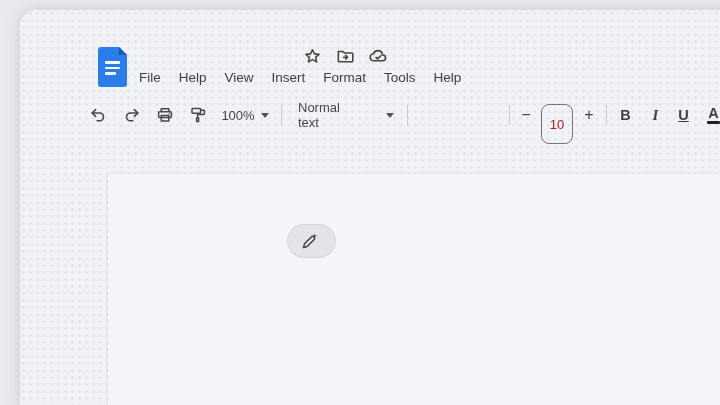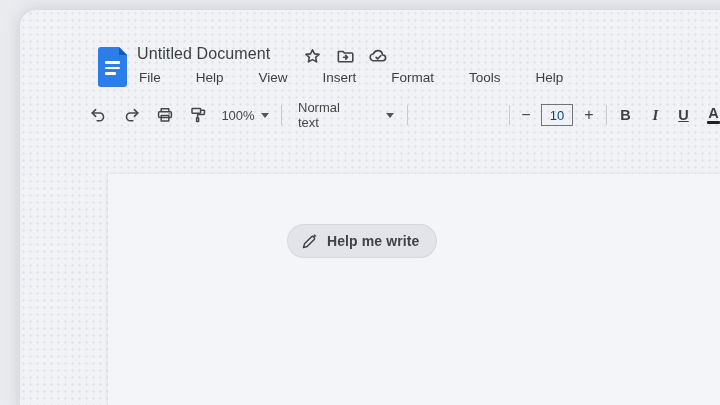--- a/index.html
+++ b/index.html
@@ -31,35 +31,35 @@
   .logo-lines i { display:block; height:2.5px; background:#ffffff; margin-bottom:3px; border-radius:1px; }
   .logo-lines i:last-child { width:70%; }
 
   .doc-title {
     position:absolute; left:117px; top:35px; font-size:16px; color:#3c4043; cursor:text;
     letter-spacing:.1px;
   }
   .title-icons { position:absolute; left:282px; top:36px; display:flex; gap:13px; align-items:center; }
   .icon-btn { width:20px; height:20px; display:flex; align-items:center; justify-content:center; cursor:pointer; }
 
-  .menubar { position:absolute; left:117px; top:59px; display:flex; gap:31px; }
+  .menubar { position:absolute; left:117px; top:59px; display:flex; gap:14px; }
   .menu-item { font-size:13.5px; color:#3c4043; padding:1px 2px; border-radius:4px; cursor:pointer; }
 
   
   .toolbar { position:absolute; left:0; top:99px; width:720px; height:32px; }
   .tb { position:absolute; top:0; height:32px; display:flex; align-items:center; justify-content:center;
         color:#444746; cursor:pointer; border-radius:4px; }
   .tb-text { font-size:13px; color:#444746; }
   .sep { position:absolute; top:6px; width:1px; height:20px; background:#c7cad1; }
   .dd-arrow { width:0; height:0; border-left:4px solid transparent; border-right:4px solid transparent;
               border-top:5px solid #51555a; margin-left:6px; }
-  .size-box { position:absolute; left:541px; top:5px; width:32px; height:22px;
-              border:1.4px solid #70757c; border-radius:0; background:transparent;
+  .size-box { position:absolute; left:541px; top:5px; width:32px; height:40px;
+              border:1.4px solid #70757c; border-radius:8px; background:transparent;
               display:flex; align-items:center; justify-content:center;
-              font-size:13px; color:#0c4a6e; cursor:text; }
+              font-size:13px; color:#b91c1c; cursor:text; }
   .fmt { font-size:14.5px; font-weight:700; color:#3c4043; }
   .fmt-i { font-style:italic; font-weight:600; font-family:"Liberation Serif","DejaVu Serif",serif; font-size:15px; }
   .fmt-u { text-decoration:underline; font-weight:600; }
   .fmt-a { display:flex; flex-direction:column; align-items:center; line-height:1; }
   .fmt-a .bar { width:13px; height:3px; background:#202124; margin-top:1px; border-radius:1px; }
 
   
   .page {
     position:absolute; left:108px; top:174px; width:612px; height:231px;
     background:#f4f5f8; box-shadow:0 0 4px rgba(120,130,150,0.18);
@@ -83,21 +83,20 @@
     <div class="docs-logo">
       <div class="logo-body"></div>
       <div class="logo-fold"></div>
       <div class="logo-lines">
           <i></i>
           <i></i>
           <i></i>
         </div>
     </div>
 
-    <div class="doc-title">Untitled Document</div>
 
     <div class="title-icons">
       <div class="icon-btn">
         <svg class="glyph" width="19" height="19" viewBox="0 0 18 18" fill="none" stroke="#444746" stroke-width="1.5" stroke-linejoin="round">
           <path d="M9 2.6l1.9 3.9 4.3.5-3.2 2.9.9 4.2L9 12l-3.9 2.1.9-4.2L2.8 7l4.3-.5z"></path>
         </svg>
       </div>
       <div class="icon-btn">
         <svg class="glyph" width="19" height="19" viewBox="0 0 18 18" fill="none" stroke="#444746" stroke-width="1.5" stroke-linejoin="round" stroke-linecap="round">
           <path d="M2.2 4.2h4.3L8 5.7h7a.9.9 0 0 1 .9.9v6.5a.9.9 0 0 1-.9.9H3.1a.9.9 0 0 1-.9-.9z"></path>
@@ -197,16 +196,15 @@
       </span>
     </div>
   </div>
 
   <div class="page">
     <div class="help-btn">
       <svg class="glyph" width="17" height="17" viewBox="0 0 18 18">
         <path d="M2.6 15.4l1.1-3.9 7.5-7.5a1.35 1.35 0 0 1 1.9 0l.9.9a1.35 1.35 0 0 1 0 1.9l-7.5 7.5z" fill="none" stroke="#3c4043" stroke-width="1.5" stroke-linejoin="round"></path>
         <path d="M14.6.9l.6 1.6 1.6.6-1.6.6-.6 1.6-.6-1.6-1.6-.6 1.6-.6z" fill="#3c4043"></path>
       </svg>
-      <span>Help me write</span>
     </div>
   </div>
 </div>
 
 </body></html>

